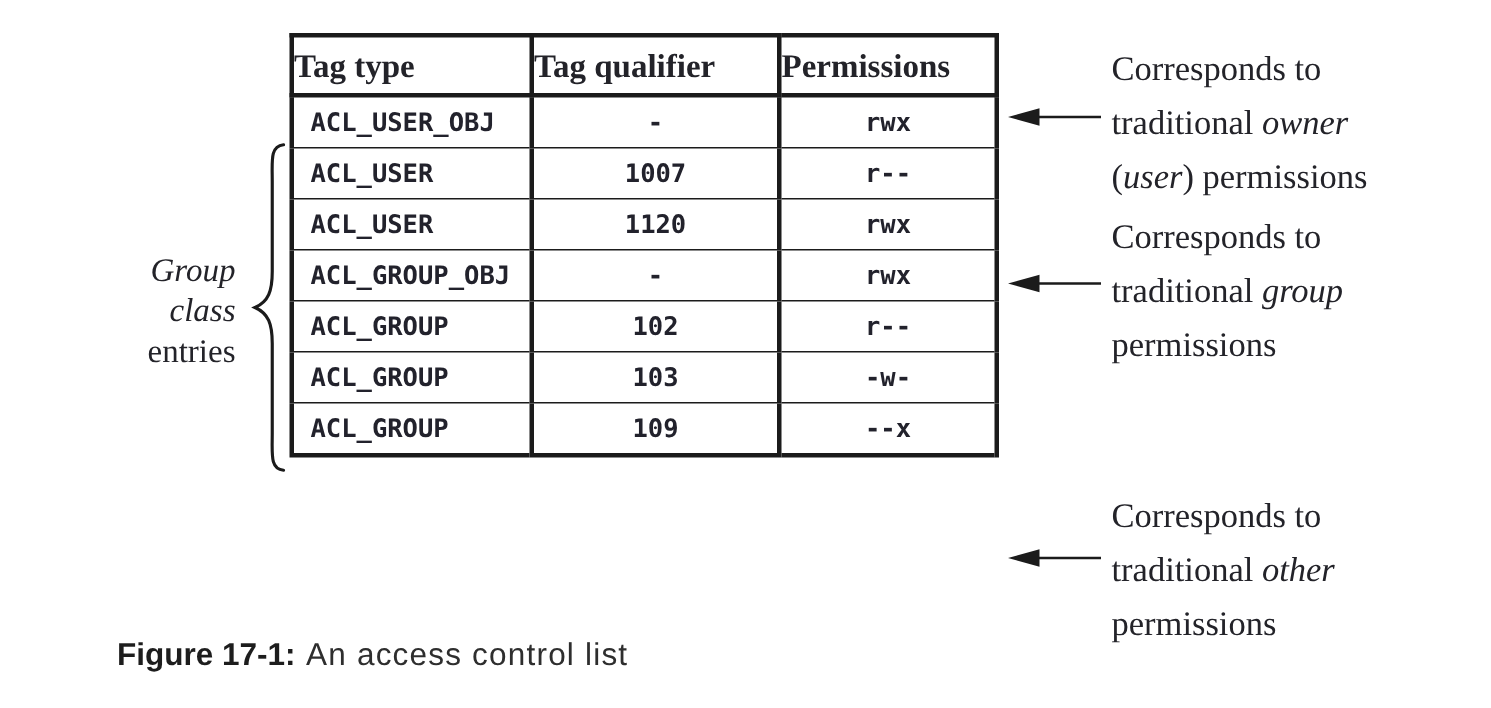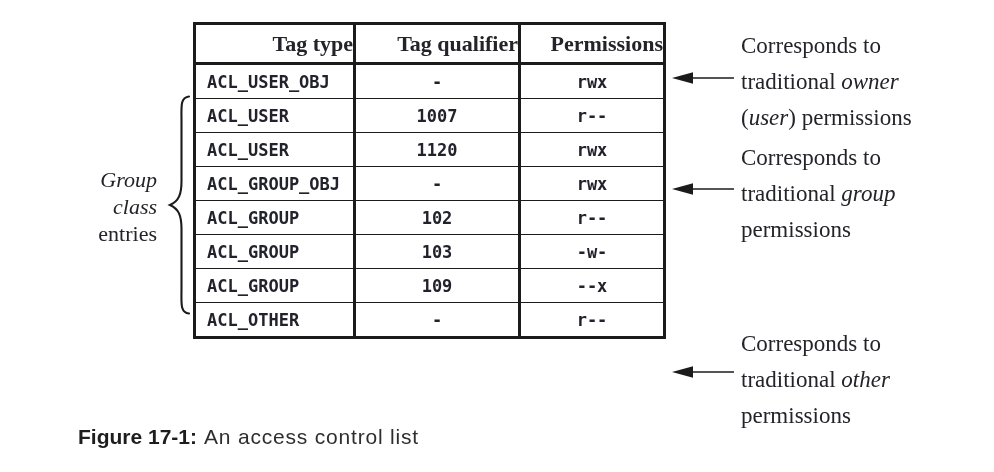--- a/index.html
+++ b/index.html
@@ -19,21 +19,21 @@
     width:470px;
     border-collapse:collapse;
     table-layout:fixed;
     border:3px solid #1b1b1b;
   }
   table.acl th {
     font-family:"Liberation Serif", serif;
     font-weight:bold;
     font-size:22px;
     height:37px;
-    text-align:right;
+    text-align:left;
     border:3px solid #1b1b1b;
     padding:0;
   }
   table.acl td {
     font-family:"DejaVu Sans Mono", monospace;
     font-size:17px;
     height:33px;
     text-align:center;
     border:1.5px solid #1b1b1b;
     border-left-width:3px;
@@ -131,25 +131,20 @@
       <tr>
         <td class="tag">ACL_GROUP</td>
         <td>103</td>
         <td>-w-</td>
       </tr>
       <tr>
         <td class="tag">ACL_GROUP</td>
         <td>109</td>
         <td>--x</td>
       </tr>
-      <tr>
-        <td class="tag">ACL_OTHER</td>
-        <td>-</td>
-        <td>r--</td>
-      </tr>
     </tbody>
   </table>
 
   <svg class="arrow" style="top:71px" width="62" height="14" viewBox="0 0 62 14">
     <line x1="17" y1="7" x2="62" y2="7" stroke="#1b1b1b" stroke-width="1.7"></line>
     <polygon points="0,7 21,1.2 21,12.8" fill="#1b1b1b"></polygon>
   </svg>
   <svg class="arrow" style="top:182px" width="62" height="14" viewBox="0 0 62 14">
     <line x1="17" y1="7" x2="62" y2="7" stroke="#1b1b1b" stroke-width="1.7"></line>
     <polygon points="0,7 21,1.2 21,12.8" fill="#1b1b1b"></polygon>

